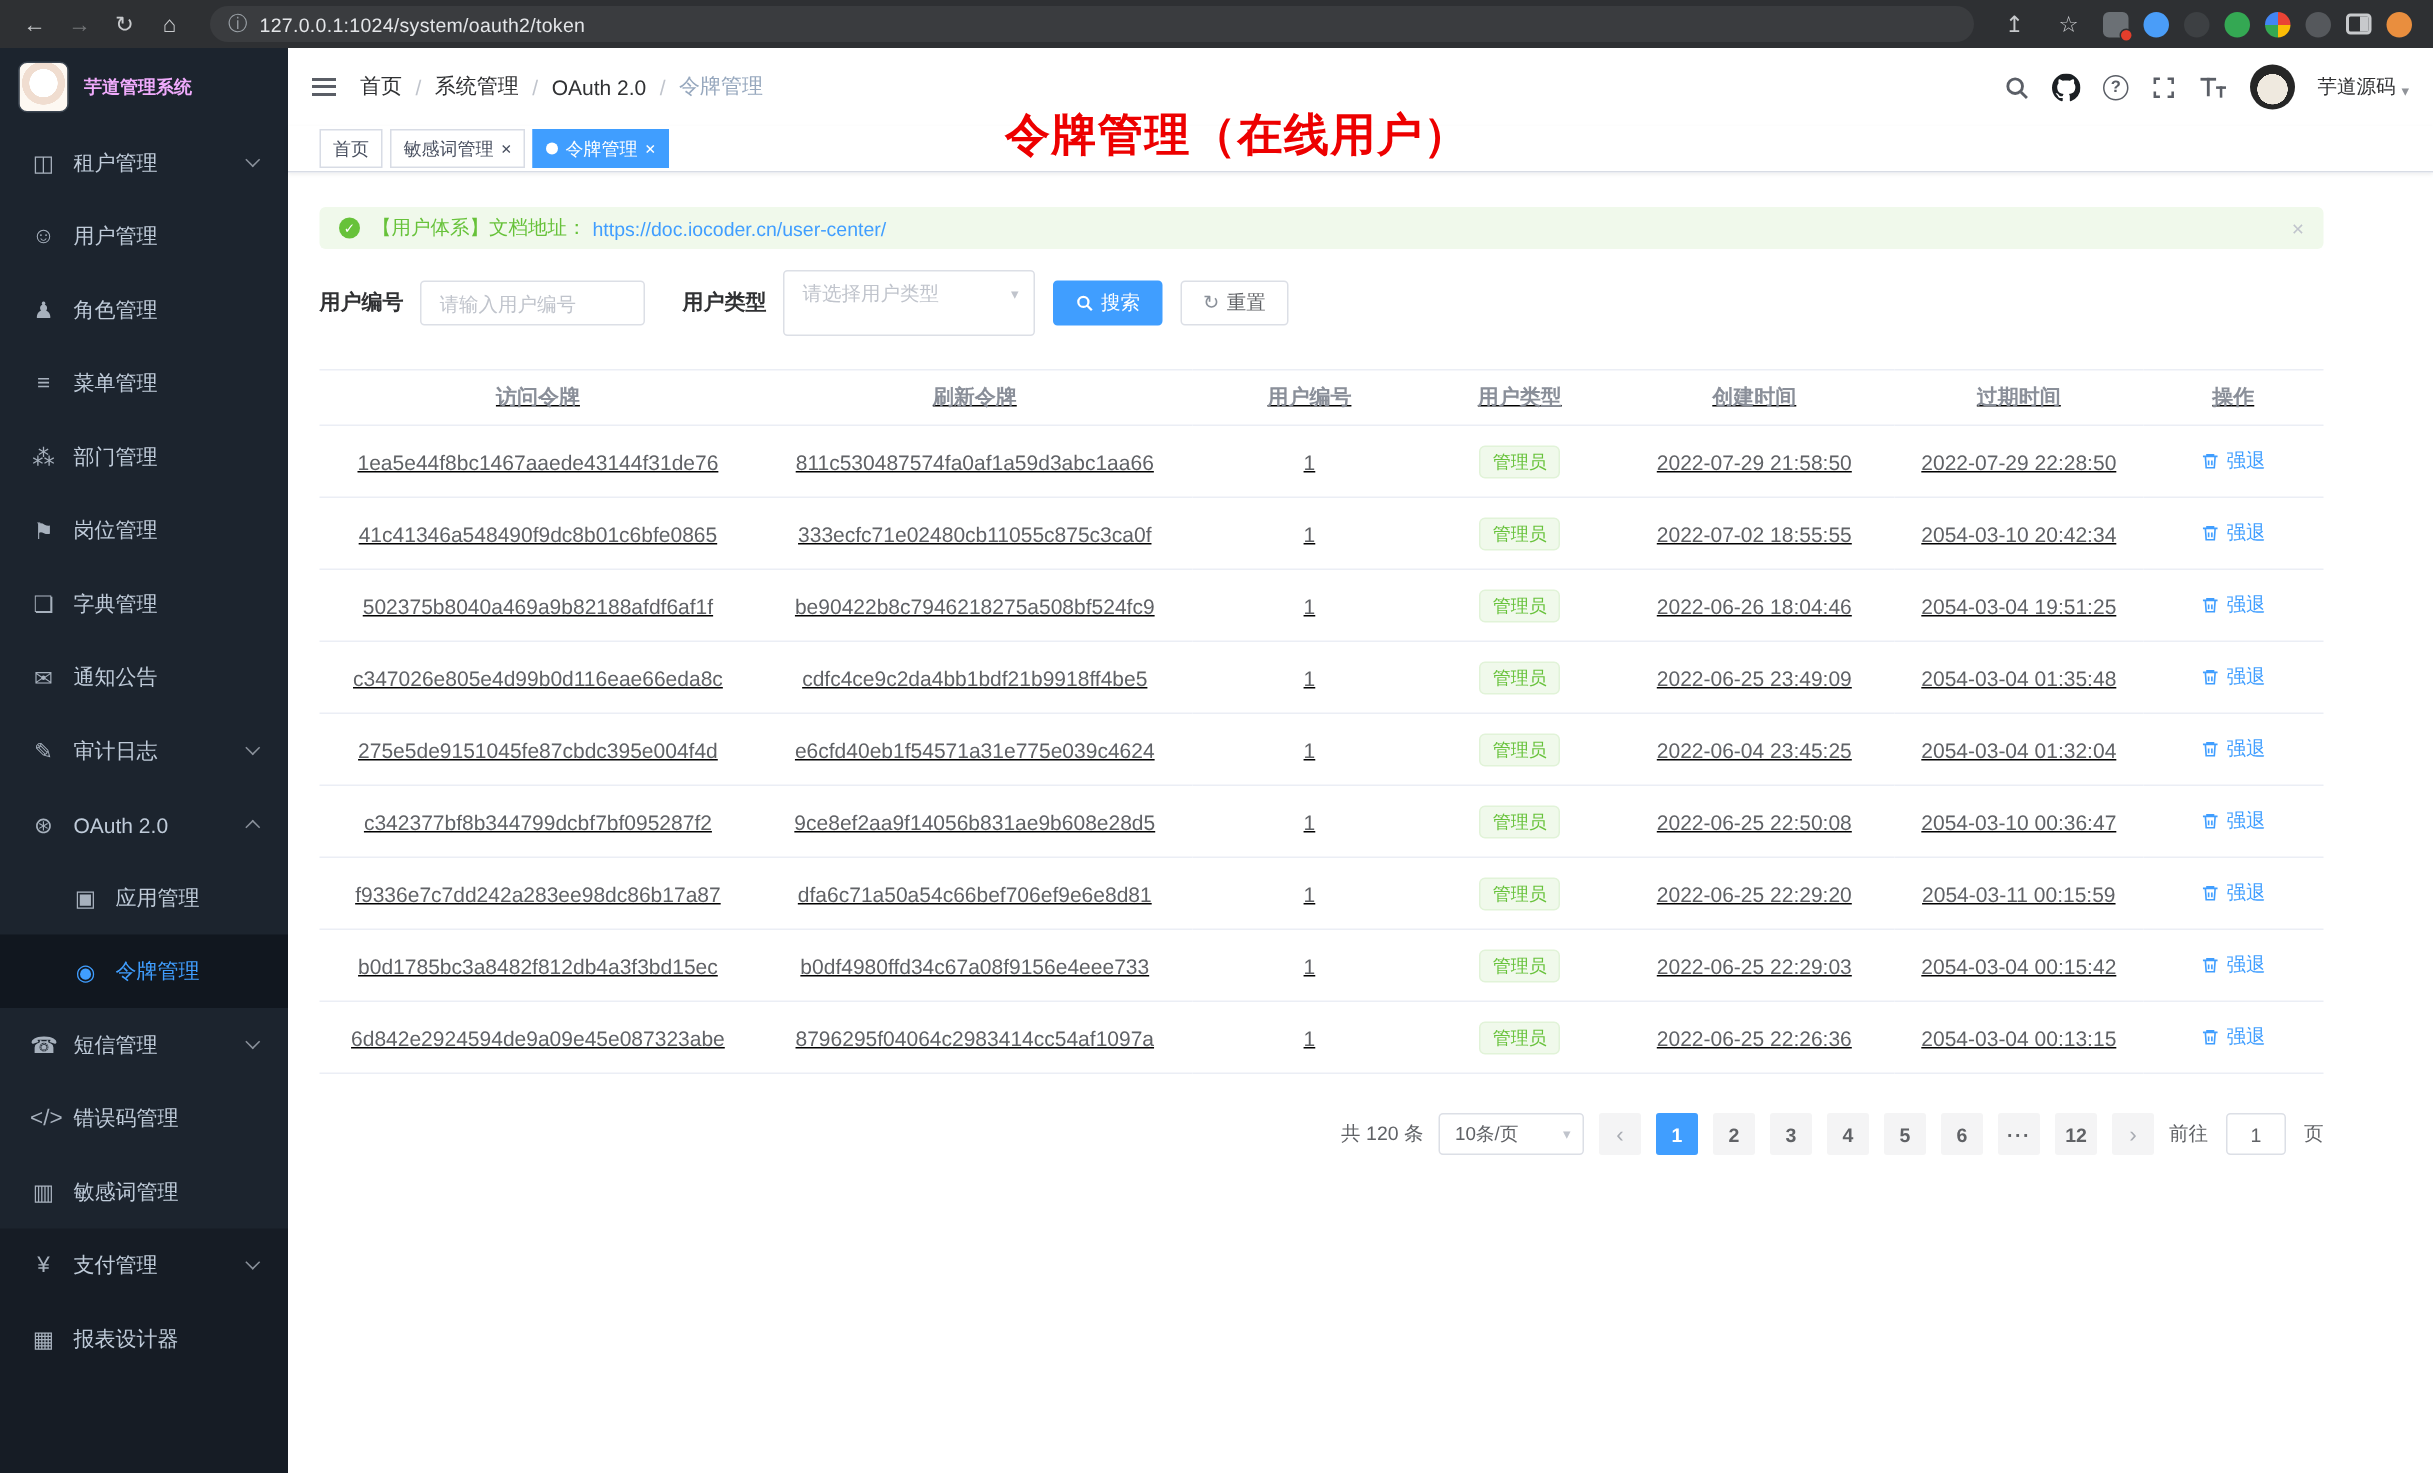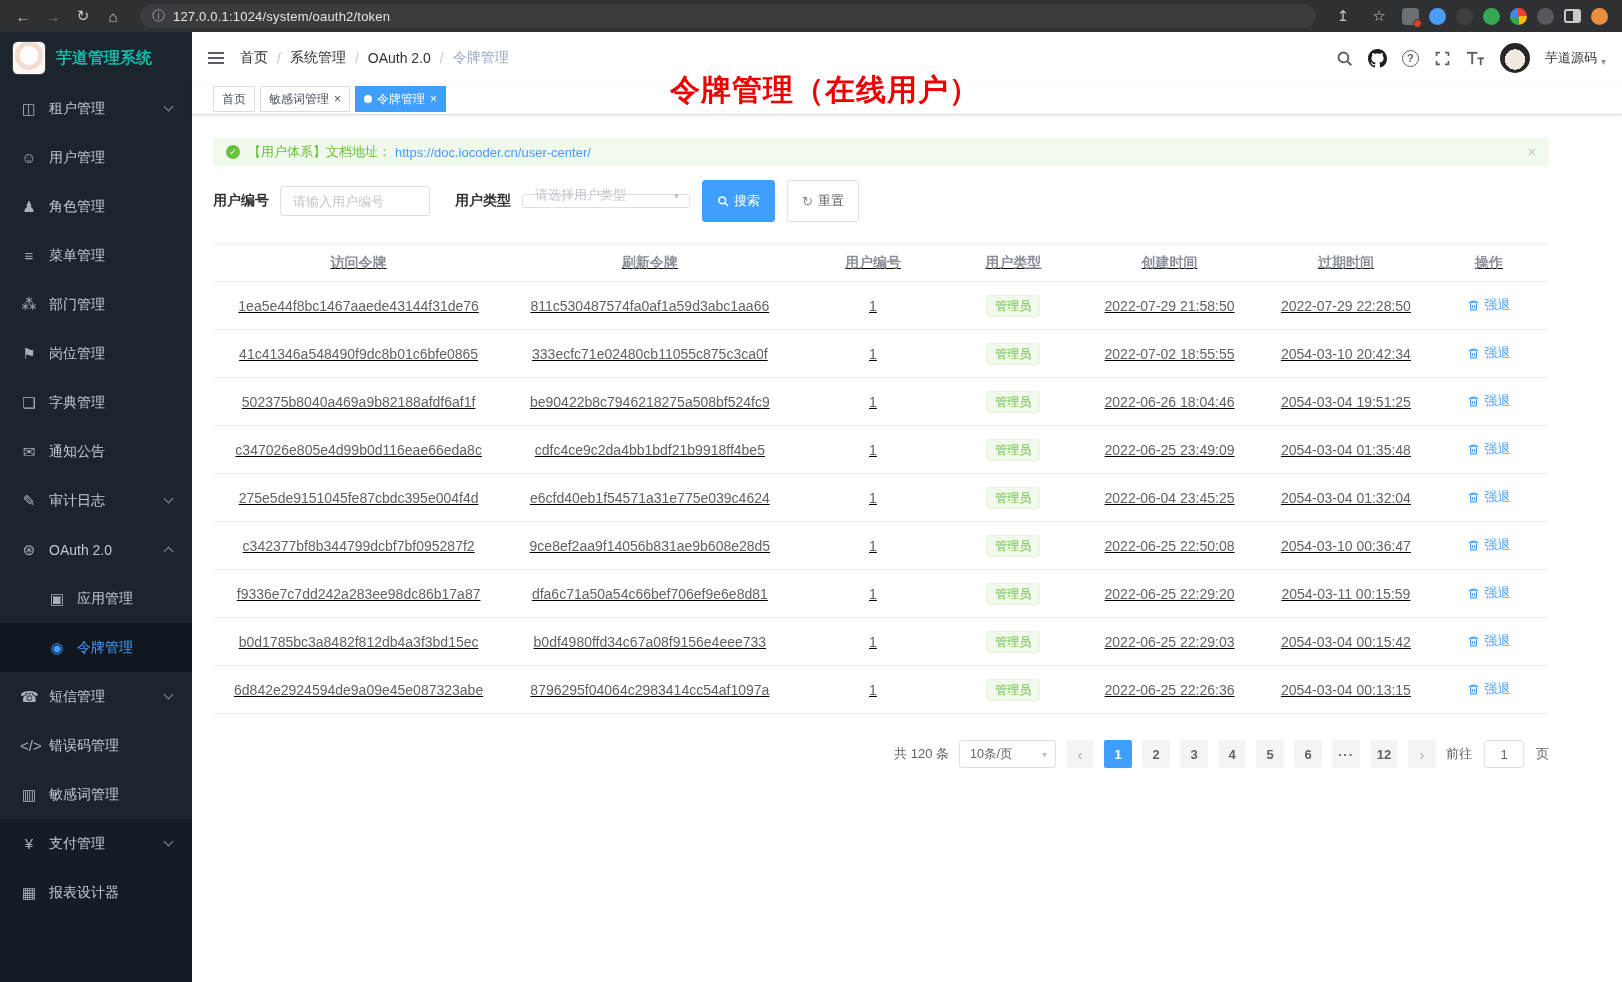--- a/index.html
+++ b/index.html
@@ -27,21 +27,21 @@
 
   
   .app { position:absolute; top:32px; left:0; right:0; bottom:0; display:flex; }
 
   
   .sidebar { width:192px; background:#1c242e; color:#bfcbd9; display:flex; flex-direction:column; flex-shrink:0; }
   .logo-bar { height:52px; display:flex; align-items:center; padding:0 12px; gap:10px; flex-shrink:0; }
   .logo-img { width:34px; height:34px; border-radius:6px; flex-shrink:0;
               background: radial-gradient(circle at 50% 42%, #ffffff 0 38%, #f0ddd0 39% 58%, #fdf8f2 59%);
               border:1px solid #3a4450; }
-  .logo-title { color:#14b8a6; font-size:16px; font-weight:bold; white-space:nowrap; }
+  .logo-title { color:#f0abfc; font-size:12px; font-weight:bold; white-space:nowrap; }
   .menu { flex:1; display:flex; flex-direction:column; }
   .m-item { height:49px; display:flex; align-items:center; padding:0 18px 0 20px; font-size:14px;
             cursor:pointer; position:relative; white-space:nowrap; }
   .m-item .m-ic { width:18px; margin-right:11px; font-size:15px; color:#a7b1bd; text-align:center; flex-shrink:0; }
   .m-item.sub { padding-left:48px; }
   .m-item.active { color:#409eff; background:#11171f; }
   .m-item.active .m-ic { color:#409eff; }
   .chev { width:7px; height:7px; border-right:1.5px solid #8a919b; border-bottom:1.5px solid #8a919b;
           position:absolute; right:20px; }
   .chev.down { transform:rotate(45deg); top:19px; }
@@ -86,25 +86,25 @@
   .a-link { color:#409eff; text-decoration:none; margin-left:4px; cursor:pointer; }
   .a-close { margin-left:auto; color:#c0c4cc; font-size:14px; cursor:pointer; }
 
   
   .filters { display:flex; align-items:center; margin-top:14px; }
   .f-label { font-size:14px; font-weight:bold; color:#303133; margin-right:11px; }
   .f-input { width:150px; height:30px; border:1px solid #dcdfe6; border-radius:3px; padding:0 12px;
              font-size:13px; color:#606266; outline:none; }
   .f-input::placeholder { color:#c0c4cc; }
   .f-gap { width:25px; }
-  .f-select { width:168px; height:14px; border:1px solid #dcdfe6; border-radius:3px; padding:0 10px 12px 12px;
+  .f-select { width:168px; height:44px; border:1px solid #dcdfe6; border-radius:3px; padding:0 10px 12px 12px;
               display:flex; align-items:center; justify-content:space-between; cursor:pointer; }
   .f-select .ph { font-size:13px; color:#c0c4cc; }
   .sel-caret { font-size:10px; color:#c0c4cc; }
-  .btn { height:42px; border-radius:3px; font-size:13px; display:inline-flex; align-items:center;
+  .btn { height:30px; border-radius:3px; font-size:13px; display:inline-flex; align-items:center;
          gap:5px; padding:0 14px; }
   .btn.primary { background:#409eff; border:1px solid #409eff; color:#fff; margin-left:12px; }
   .btn.plain { background:#fff; border:1px solid #dcdfe6; color:#606266; margin-left:12px; }
   .btn.plain .r-ic { font-size:13px; color:#8a9099; }
 
   
   table { width:100%; border-collapse:collapse; margin-top:22px; table-layout:fixed;text-decoration:underline; }
   thead th { height:37px; font-size:14px; font-weight:bold; color:#8a8f99; text-align:center;
              border-top:1px solid #ebeef5; border-bottom:1px solid #ebeef5; }
   tbody td { height:48px; font-size:14px; color:#606266; text-align:center; border-bottom:1px solid #ebeef5;

